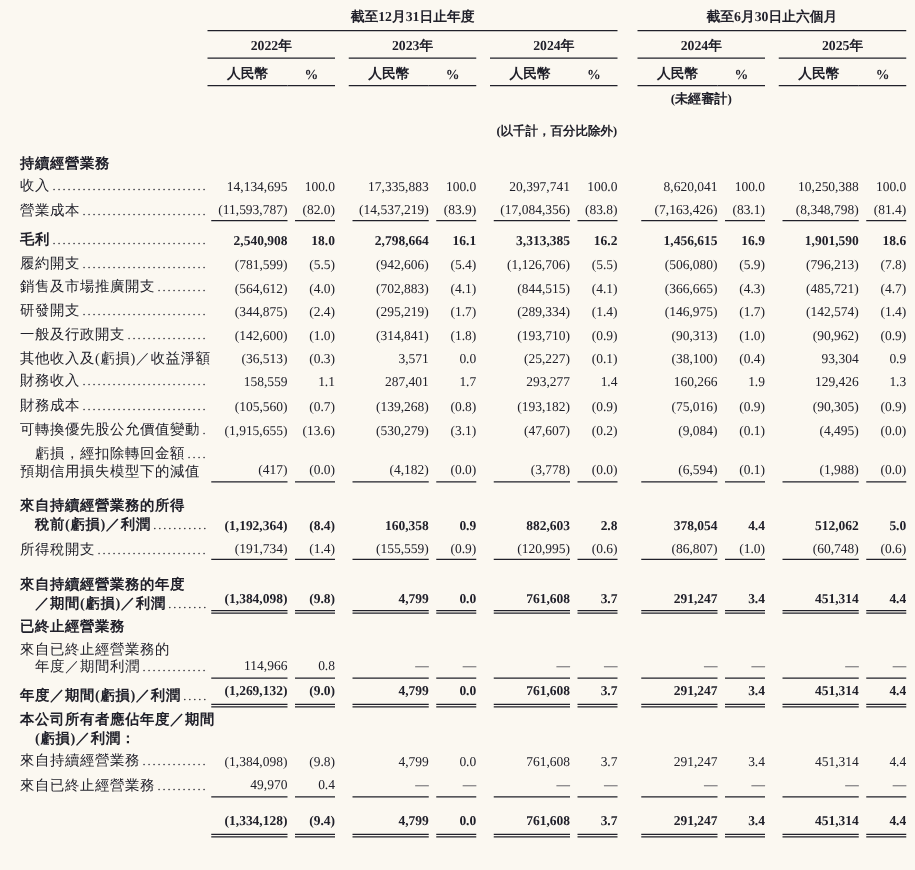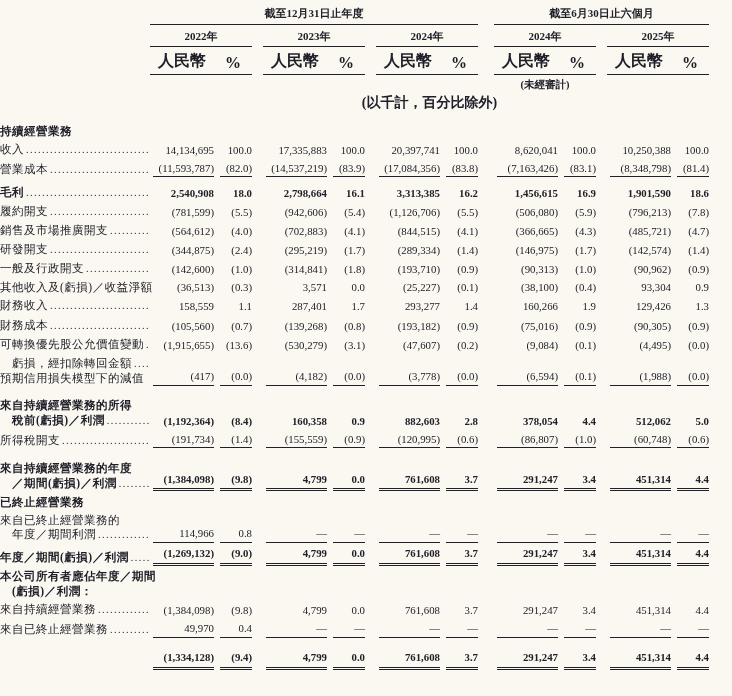--- a/index.html
+++ b/index.html
@@ -6,21 +6,21 @@
     --ink:#20202a;
     --bg:#fbf8f1;
   }
   html,body{margin:0;padding:0;}
   body{background:#fff;}
   .page{
     width:732px;height:696px;box-sizing:border-box;
     background:var(--bg);
     color:var(--ink);
     font-family:"Liberation Serif","DejaVu Serif",serif;
-    padding:6px 0 0 0;
+    padding:6px 0 0 16px;
     overflow:hidden;
   }
   .trow{
     display:grid;
     grid-template-columns:150px 64px 38px 11px 64px 38px 11px 64px 38px 16px 64px 38px 11px 64px 38px;
     align-items:end;
   }
   .cell{min-width:0;}
   .b{font-weight:bold;}
   .hcenter{text-align:center;}
@@ -33,23 +33,23 @@
   .cv1{grid-column:2;}.cp1{grid-column:3;}
   .cv2{grid-column:5;}.cp2{grid-column:6;}
   .cv3{grid-column:8;}.cp3{grid-column:9;}
   .cv4{grid-column:11;}.cp4{grid-column:12;}
   .cv5{grid-column:14;}.cp5{grid-column:15;}
   .c-g4{grid-column:11/13;}
   .c-allnum{grid-column:2/16;}
   .hperiod{font-size:11px;}
   .hperiod .cell{padding-bottom:3px;}
   .hyears{font-size:11px;margin-top:4px;}
-  .hcurr{font-size:16px;margin-top:4px;}
+  .hcurr{font-size:11px;margin-top:4px;}
   .hnote1{font-size:10.5px;margin-top:3px;}
-  .hnote2{font-size:14px;margin-top:2px;margin-bottom:8px;}
+  .hnote2{font-size:10px;margin-top:12px;margin-bottom:8px;}
   
   .body{line-height:14.5px;}
   .body .cell{padding-top:3.6px;}
   .label{font-size:11.5px;letter-spacing:0.5px;}
   .num{font-size:10.8px;text-align:right;white-space:nowrap;}
   .pct{margin-left:6px;}
   .val{margin-left:3px;}
   .full{grid-column:1/-1;}
   .sec{font-weight:bold;}
   .rule-s .num{border-bottom:1.2px solid var(--ink);padding-bottom:1px;}

